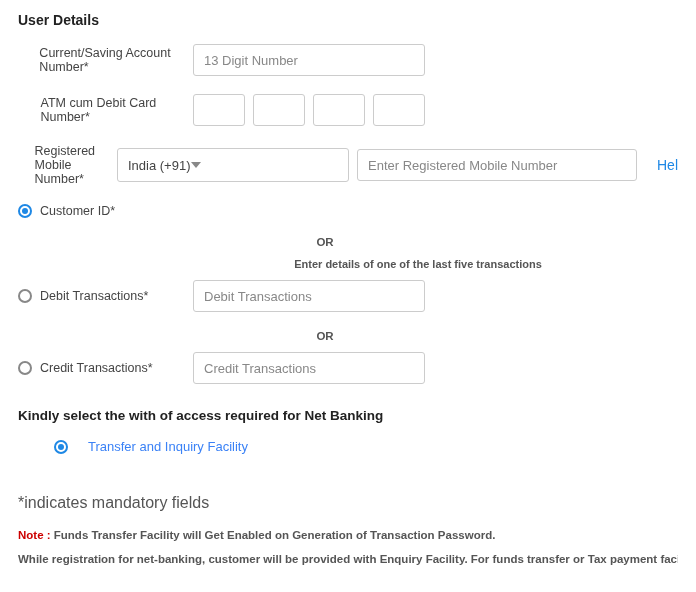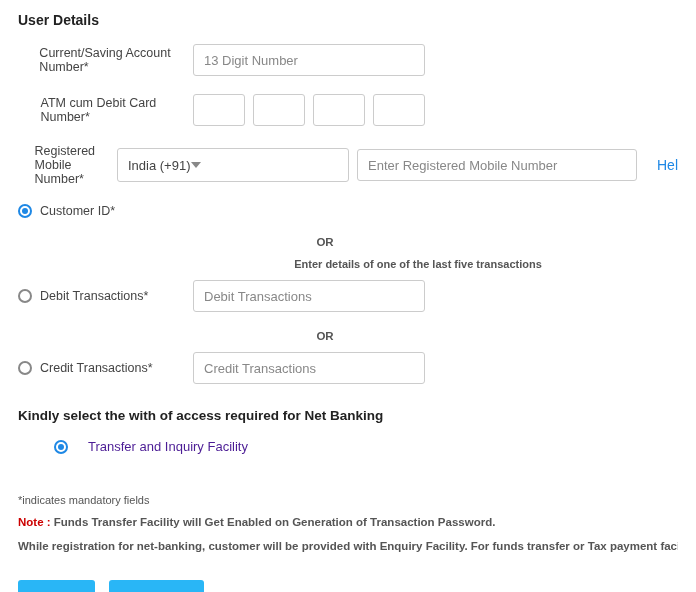--- a/index.html
+++ b/index.html
@@ -111,25 +111,25 @@
     color: #222;
     margin-top: 24px;
     margin-bottom: 16px;
   }
   .access-row {
     display: flex;
     align-items: center;
     gap: 20px;
     margin-bottom: 40px;
   }
-  .access-label { font-size: 13px; color: #4c1d95; }
+  .access-label { font-size: 13px; color: #3b82f6; }
   .mand-note {
-    font-size: 11px;
-    color: #555;
-    margin-bottom: 10px;
+    font-size: 16px;
+    color: #555;
+    margin-bottom: 17px;
   }
   .red-note {
     font-size: 11.5px;
     margin-bottom: 12px;
     color: #555;
   }
   .red-note .red { color: #cc0000; font-weight: bold; }
   .info-note {
     font-size: 11.5px;
     color: #555;

